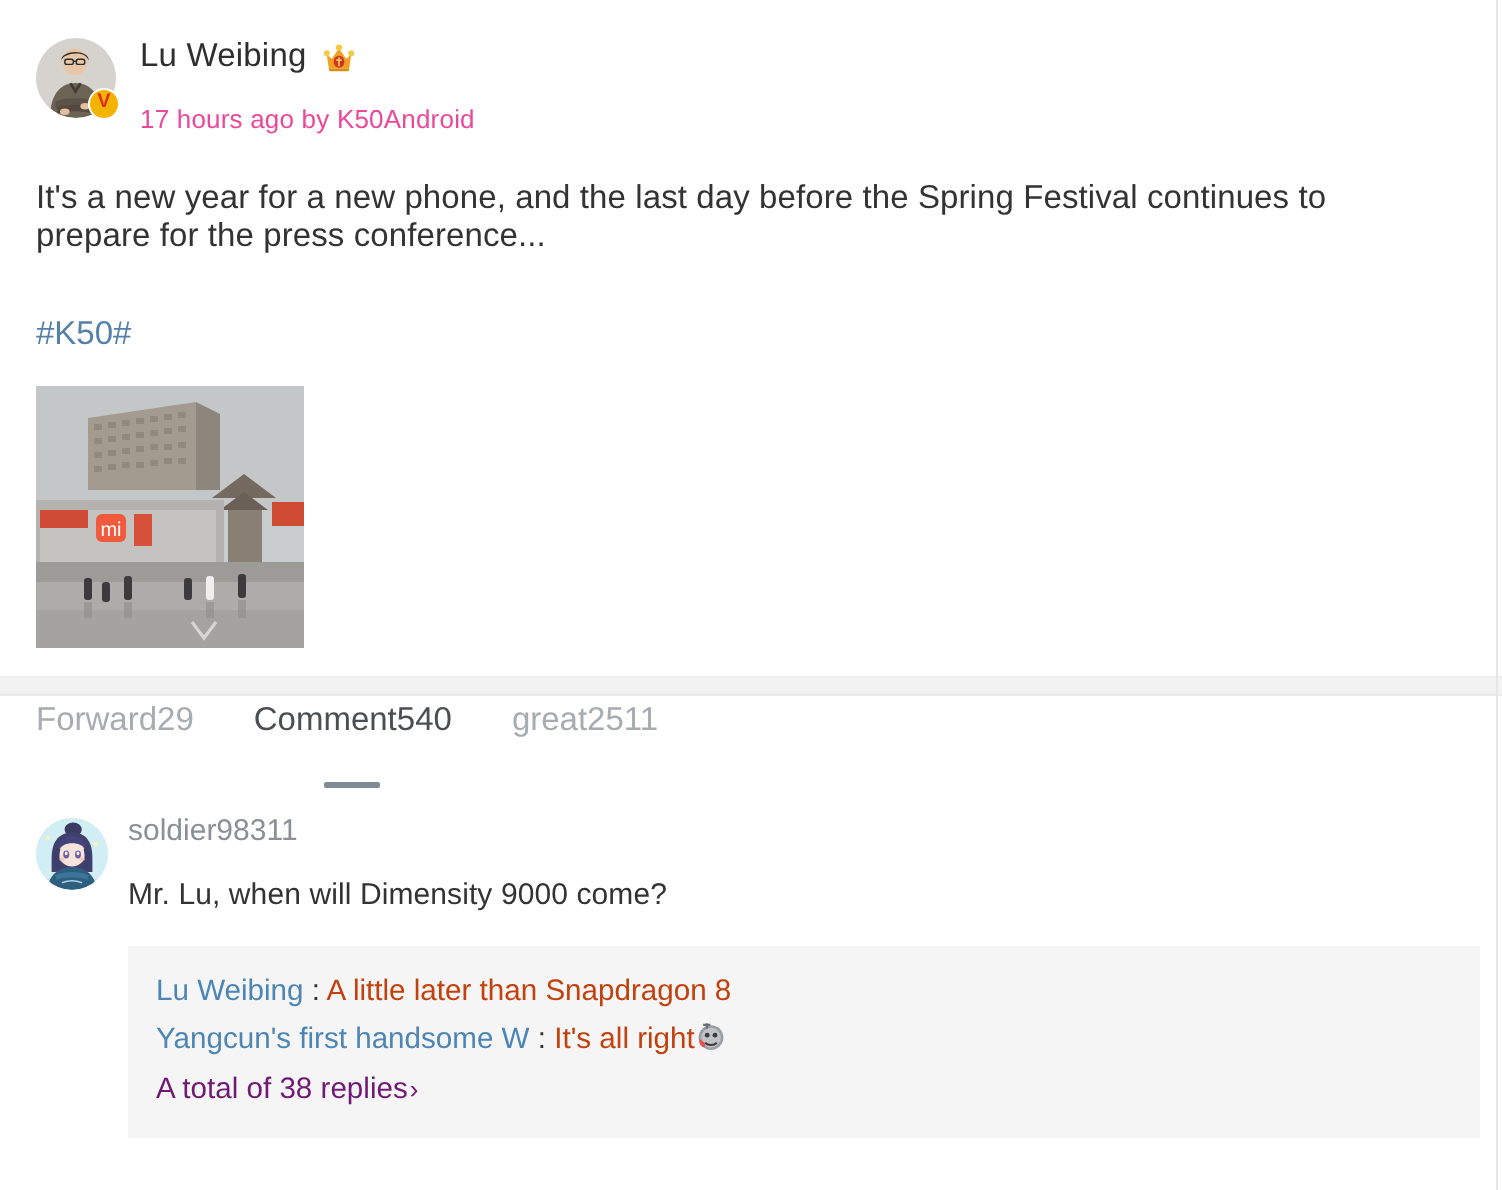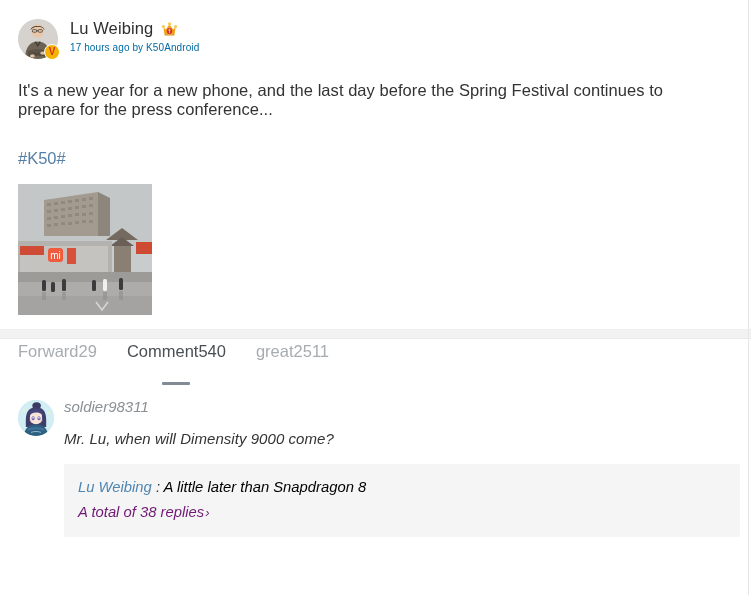--- a/index.html
+++ b/index.html
@@ -88,24 +88,24 @@
   }
   .crown-icon {
     margin-left: 8px;
     width: 17px;
     height: 17px;
     display: inline-block;
     position: relative;
     top: 1px;
   }
   .meta-line {
-    font-size: 10px;
-    color: #0369a1;
+    font-size: 13px;
+    color: #ec4899;
     line-height: 17px;
-    margin-top: 0;
+    margin-top: 12px;
     letter-spacing: 0.1px;
   }
 
   
   .post-body {
     padding: 0 18px;
     margin-top: 22px;
   }
   .post-text {
     font-size: 16.5px;
@@ -173,21 +173,20 @@
     width: 28px;
     height: 3px;
     background: #7f8c98;
     border-radius: 1px;
   }
 
   
   .comment {
     display: flex;
     padding: 12px 0 0 18px;
-    font-style: italic;
   }
   .c-avatar-wrap {
     width: 36px;
     height: 36px;
     flex: 0 0 36px;
     margin-top: 3px;
   }
   .c-avatar {
     width: 36px;
     height: 36px;
@@ -232,21 +231,21 @@
     display: block;
   }
   .reply-user {
     color: #4d86b4;
     cursor: pointer;
   }
   .reply-sep {
     color: #333333;
   }
   .reply-content {
-    color: #000000;
+    color: #c2410c;
   }
   .reply-emoji {
     display: inline-block;
     width: 15px;
     height: 15px;
     vertical-align: -2px;
     margin-left: 1px;
   }
   .reply-more {
     font-size: 14.8px;
@@ -483,20 +482,33 @@
       <div class="comment-user">soldier98311</div>
 
       <div class="comment-text">Mr. Lu, when will Dimensity 9000 come?</div>
 
       <div class="reply-box">
 
         <div class="reply-line">
           <span class="reply-user">Lu Weibing</span><span class="reply-sep"> : </span><span class="reply-content">A little later than Snapdragon 8</span>
         </div>
 
+        <div class="reply-line">
+          <span class="reply-user">Yangcun's first handsome W</span><span class="reply-sep"> : </span><span class="reply-content">It's all right</span><span class="reply-emoji">
+            <svg width="15" height="15" viewBox="0 0 15 15" aria-hidden="true">
+              <circle cx="7.5" cy="7.8" r="6.2" fill="#9aa0a6"></circle>
+              <circle cx="7.5" cy="7.8" r="4.9" fill="#bfc3c7"></circle>
+              <circle cx="5.6" cy="6.6" r="1.2" fill="#3c3c3c"></circle>
+              <circle cx="9.5" cy="6.6" r="1.2" fill="#3c3c3c"></circle>
+              <path d="M4.6 10.4 C6 11.9 9 11.9 10.4 10.4" stroke="#3c3c3c" stroke-width="1" fill="none"></path>
+              <path d="M1.8 8.4 C1.2 10.6 2.4 12.4 4.2 12.8 L4.6 10.6 Z" fill="#e05252"></path>
+              <path d="M5.4 0.6 L5.4 3.4 M3.6 1.4 L7.2 1.4" stroke="#6b7176" stroke-width="1.1"></path>
+            </svg>
+          </span>
+        </div>
 
         <div class="reply-more">
           <span>A total of 38 replies</span><span class="chev">›</span>
         </div>
 
       </div>
     </div>
   </div>
 
   <div class="right-edge"></div>

